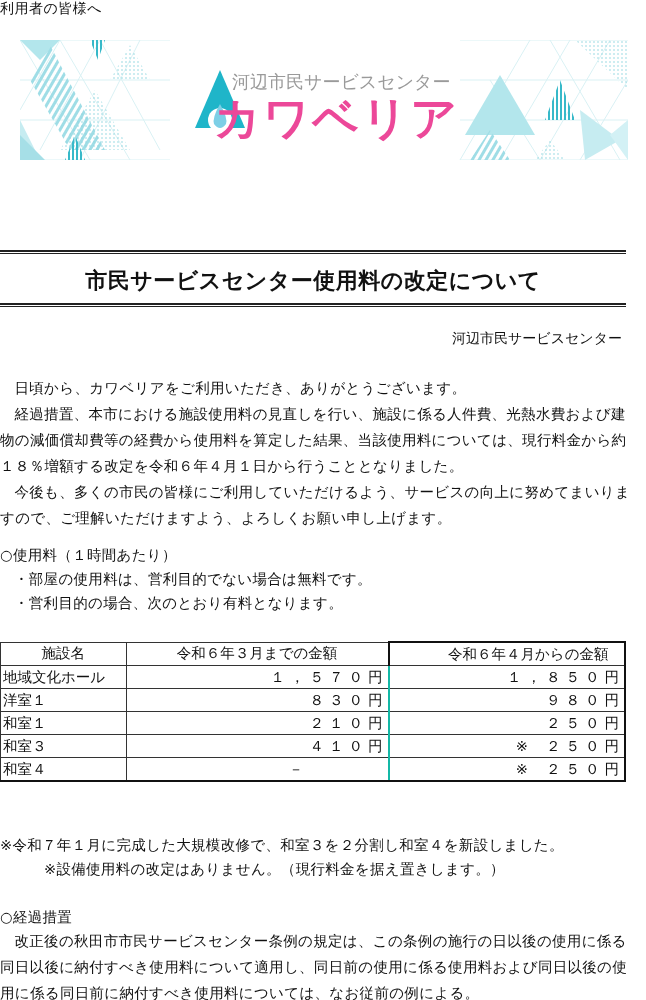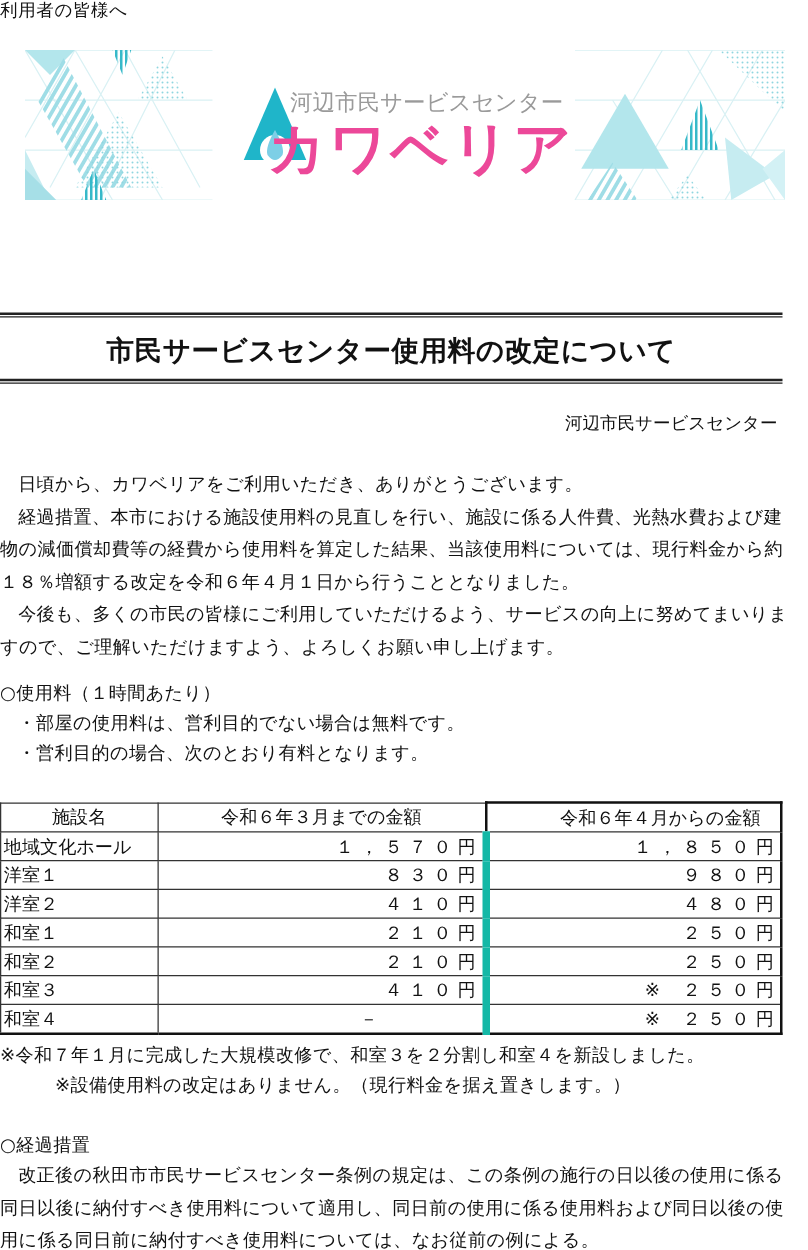--- a/index.html
+++ b/index.html
@@ -13,21 +13,21 @@
   .dline { left:0; width:626px; height:4px; border-top:2px solid #222; border-bottom:1px solid #222; box-sizing:border-box; }
   .doc-title { left:0; width:626px; top:266px; text-align:center; font-size:22px; font-weight:bold; letter-spacing:0.5px; }
   .issuer { right:24px; top:330px; font-size:14px; }
   .para { left:0; width:640px; font-size:14.5px; line-height:26px; letter-spacing:0.3px; }
   .indent { text-indent:1em; }
   table.fees { position:absolute; left:0; top:641px; width:626px; border-collapse:collapse; font-size:14.5px; }
   table.fees td, table.fees th { border:1px solid #333; height:22px; padding:0 2px; font-weight:normal; }
   table.fees th { text-align:center; }
   table.fees td.num { text-align:right; letter-spacing:5px; padding-right:0; }
   table.fees td.name { text-align:left; }
-  table.fees td.new { border-left:6px solid #14b8a6; border-right:2px solid #111; }
+  table.fees td.new { border-left:2px solid #14b8a6; border-right:2px solid #111; }
   table.fees th.new { border-left:2px solid #111; border-right:2px solid #111; border-top:2px solid #111;padding-left:45px; }
   table.fees tr.last td { border-bottom:2px solid #111; }
   .mark { margin-right:18px; letter-spacing:0; }
 </style>
 </head>
 <body>
 
 <div class="abs greeting">利用者の皆様へ</div>
 
 <svg class="abs banner" viewBox="0 0 608 120" width="608" height="120">
@@ -105,31 +105,21 @@
     <td class="name">地域文化ホール</td>
     <td class="num">１，５７０円</td>
     <td class="num new"><span>１，８５０円</span></td>
   </tr>
   <tr>
     <td class="name">洋室１</td>
     <td class="num">８３０円</td>
     <td class="num new"><span>９８０円</span></td>
   </tr>
   <tr>
-    <td class="name">洋室２</td>
-    <td class="num">４１０円</td>
-    <td class="num new"><span>４８０円</span></td>
-  </tr>
-  <tr>
     <td class="name">和室１</td>
-    <td class="num">２１０円</td>
-    <td class="num new"><span>２５０円</span></td>
-  </tr>
-  <tr>
-    <td class="name">和室２</td>
     <td class="num">２１０円</td>
     <td class="num new"><span>２５０円</span></td>
   </tr>
   <tr>
     <td class="name">和室３</td>
     <td class="num">４１０円</td>
     <td class="num new"><span class="mark">※</span><span>２５０円</span></td>
   </tr>
   <tr class="last">
     <td class="name">和室４</td>

